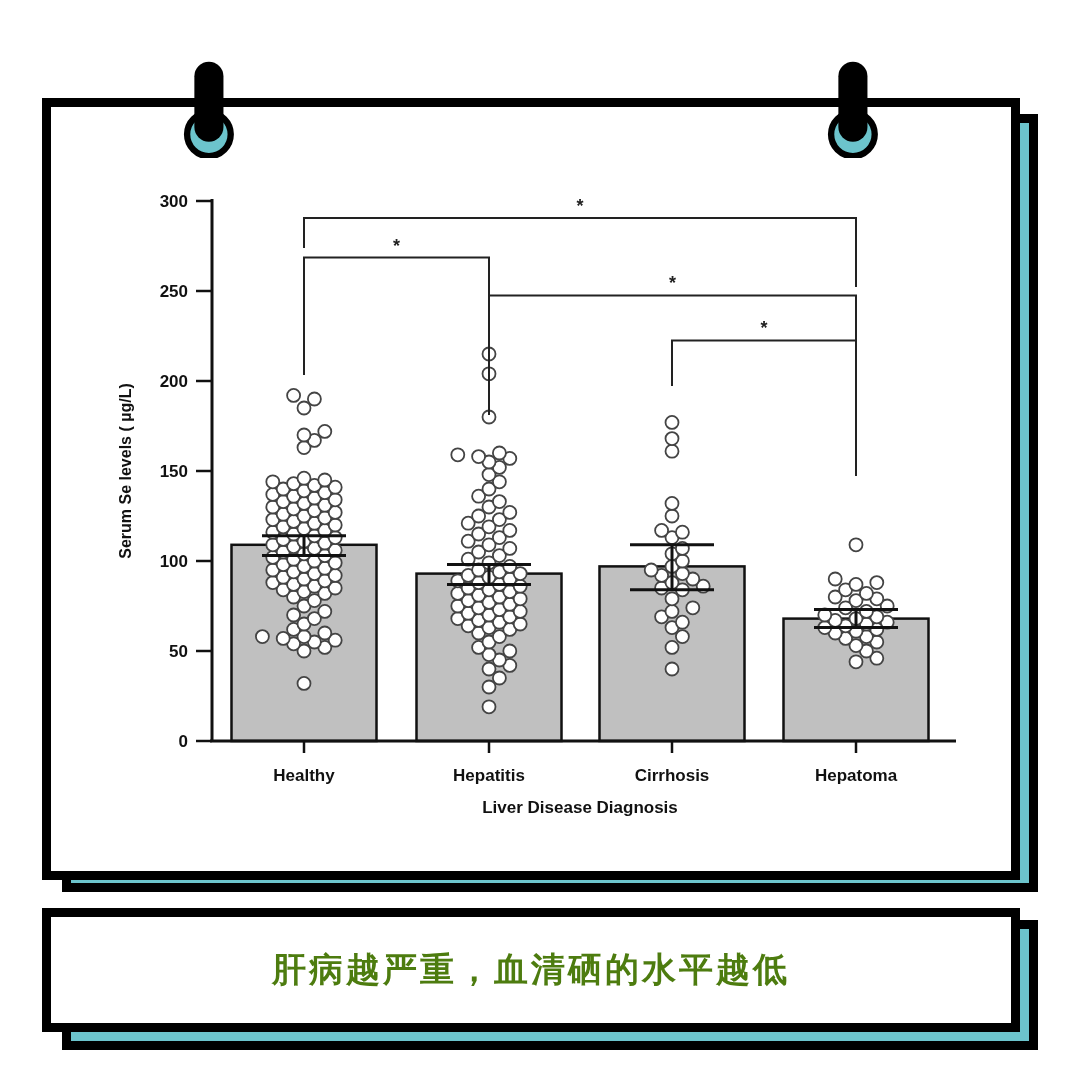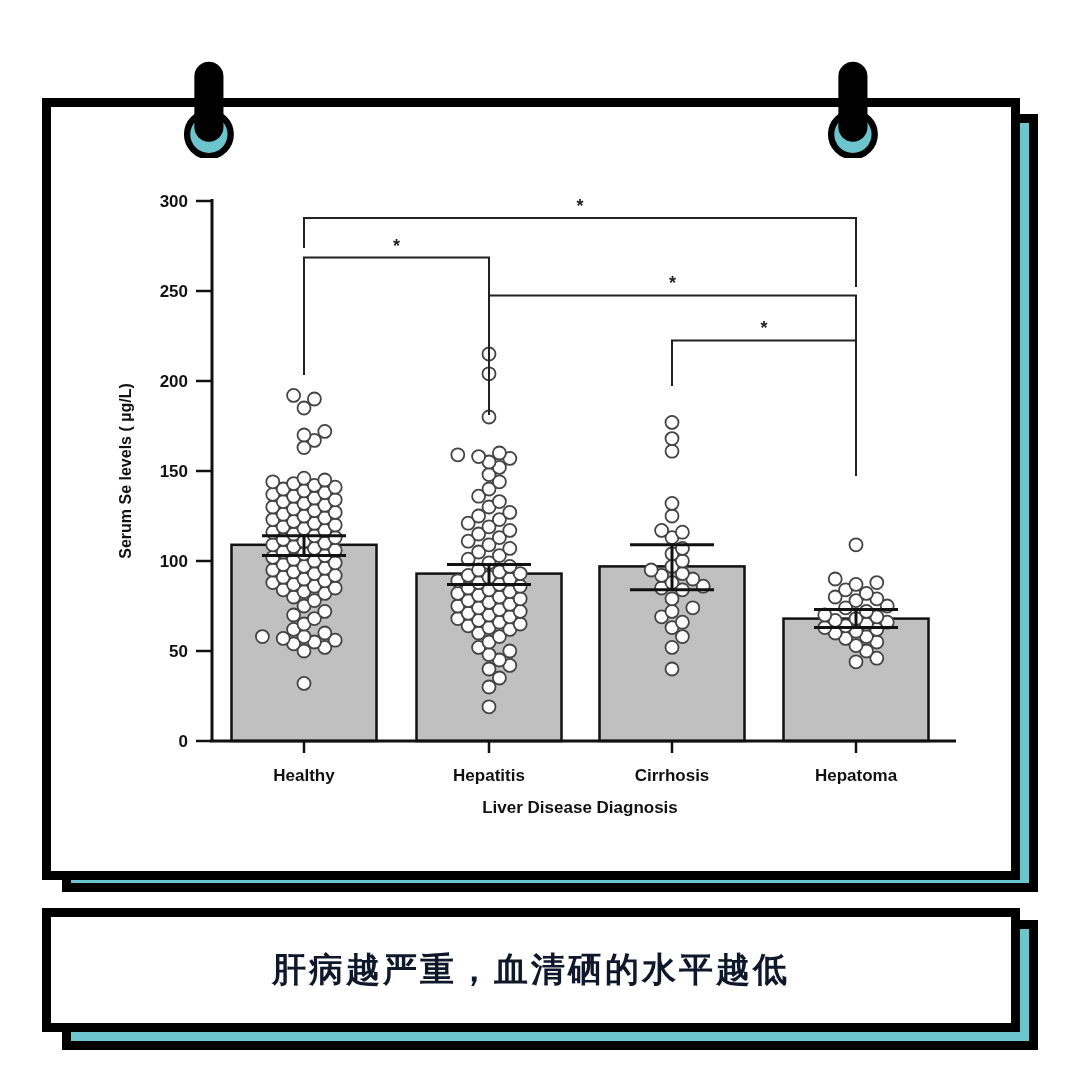--- a/index.html
+++ b/index.html
@@ -1,20 +1,20 @@
 <!DOCTYPE html>
 <html><head>
 <meta charset="utf-8">
 <style>
   html, body { margin: 0; padding: 0; background: #ffffff; }
   body { width: 1080px; height: 1088px; position: relative; overflow: hidden; font-family: "Liberation Sans", sans-serif; }
   .card-shadow { position: absolute; background: #6cc4cc; border: 9px solid #000; box-sizing: border-box; }
   .card { position: absolute; background: #ffffff; border: 9px solid #000; box-sizing: border-box; }
   .pin { position: absolute; width: 60px; height: 100px; }
-  .caption-text { position: absolute; left: 0; right: 0; top: 0; bottom: 0; display: flex; align-items: center; justify-content: center; font-family: "DejaVu Sans", sans-serif; font-weight: bold; font-size: 34px; letter-spacing: 3px; color: #0f172a; }
+  .caption-text { position: absolute; left: 0; right: 0; top: 0; bottom: 0; display: flex; align-items: center; justify-content: center; font-family: "DejaVu Sans", sans-serif; font-weight: bold; font-size: 34px; letter-spacing: 3px; color: #4d7c0f; }
   svg text { font-family: "Liberation Sans", sans-serif; }
 </style>
 </head>
 <body>
 
 <div class="card-shadow" style="left:62px; top:114px; width:976px; height:778px;"></div>
 <div class="card" style="left:42px; top:98px; width:978px; height:782px;"></div>
 
 <svg class="pin" style="left:178px; top:58px;" viewBox="0 0 60 110">
   <circle cx="31" cy="84" r="24" fill="#6cc4cc" stroke="#000" stroke-width="7"></circle>

